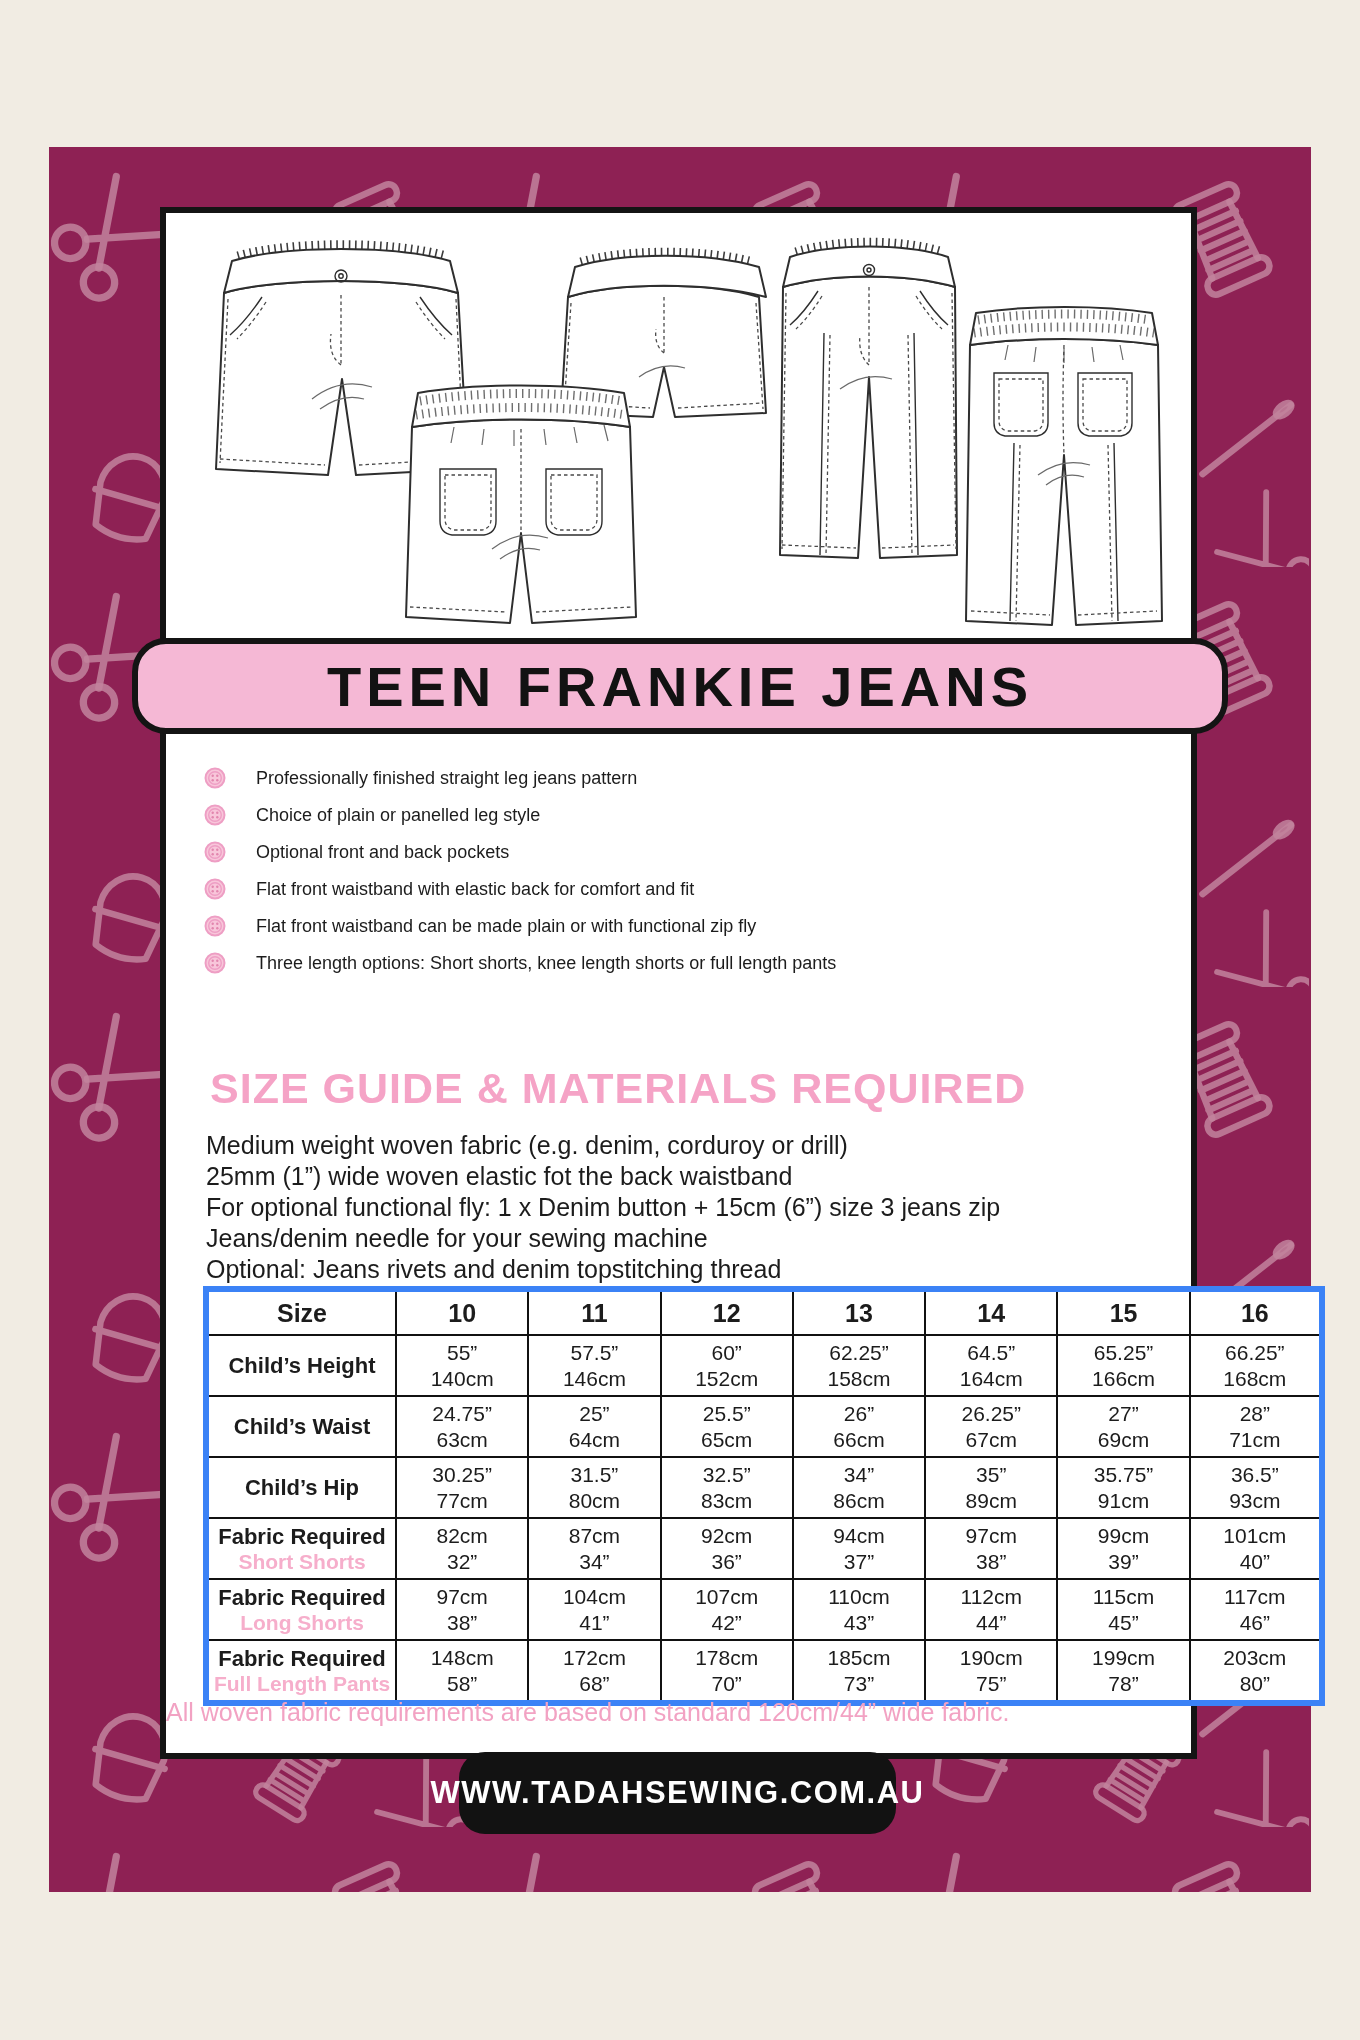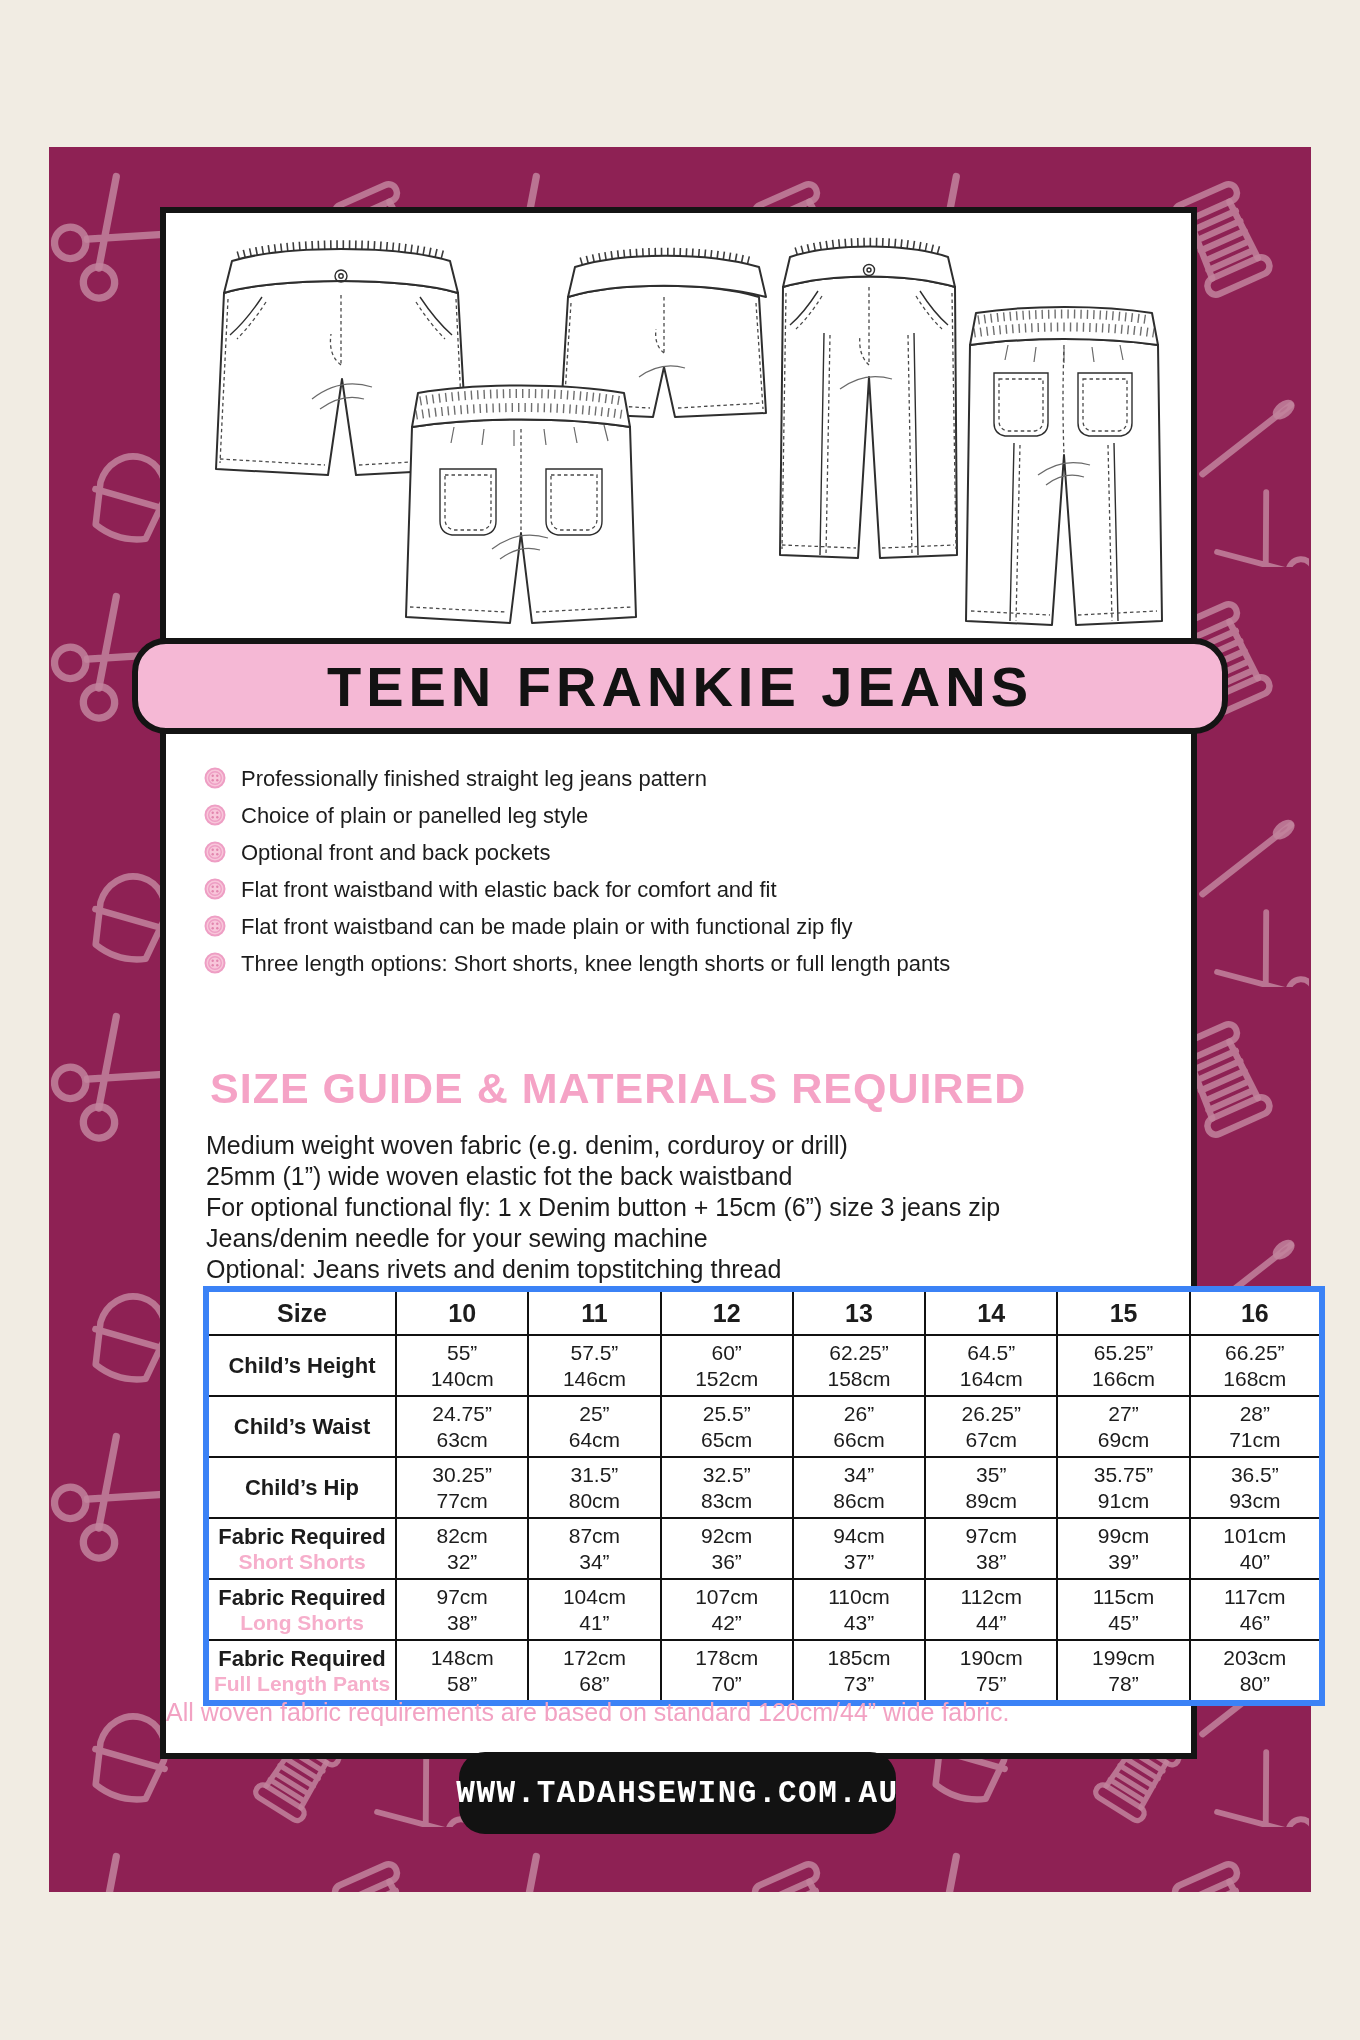--- a/index.html
+++ b/index.html
@@ -16,39 +16,39 @@
   #drawings{position:absolute;left:0;top:0}
 
   #title-banner{
     position:absolute;left:132px;top:638px;width:1096px;height:96px;
     background:#f5b8d5;border:6px solid #141414;border-radius:34px;box-sizing:border-box;
     display:flex;align-items:center;justify-content:center;z-index:5;
   }
   #title-banner h1{margin:8px;font-size:56px;font-weight:bold;letter-spacing:5px;color:#121212;white-space:nowrap}
 
   #features{position:absolute;left:38px;top:50px;margin:0;padding:0;list-style:none}
-  #features li{display:flex;align-items:flex-start;gap:15px;font-size:22px;line-height:37px;max-width:950px}
+  #features li{display:flex;align-items:flex-start;gap:30px;font-size:18px;line-height:37px;max-width:950px}
   #features .bullet{flex:0 0 auto;margin-top:7px;line-height:0}
 
   #size-heading{position:absolute;left:40px;top:350px;margin:4px;font-size:43px;font-weight:bold;letter-spacing:1px;color:#f5a3c6;white-space:nowrap}
   #materials{position:absolute;left:40px;top:420px;font-size:25px;line-height:31px}
 
   #size-table{position:absolute;left:37px;top:576px;width:1122px;border-collapse:collapse;border:6px solid #3b82f6;table-layout:fixed}
   #size-table th,#size-table td{border:2.5px solid #111;text-align:center;vertical-align:middle;padding:0;background:#fff}
   #size-table thead th{font-size:25px;font-weight:bold;height:42px}
   #size-table thead th:first-child{width:186px}
   #size-table tbody th{font-size:22px;font-weight:bold;height:59px}
   #size-table td{font-size:21px;line-height:26px}
   #size-table .sub{color:#f6aecb;font-weight:bold;font-size:21px}
 
   #fabric-note{position:absolute;left:0;top:988px;width:100%;text-align:left;color:#f2a2c3;font-size:25px}
 
   #url-banner{
     position:absolute;left:459px;top:1752px;width:437px;height:82px;
-    background:#121212;border-radius:26px;display:flex;align-items:center;justify-content:center;z-index:4;font-family:Liberation Mono, monospace;
+    background:#121212;border-radius:26px;display:flex;align-items:center;justify-content:center;z-index:4;
   }
   #url-banner span{color:#fff;font-size:31px;font-weight:bold;letter-spacing:1.5px;white-space:nowrap}
 
   .ol{fill:#fff;stroke:#2e2e2e;stroke-width:2;stroke-linejoin:round}
   .thin{fill:none;stroke:#2e2e2e;stroke-width:1.4}
   .st{fill:none;stroke:#4a4a4a;stroke-width:1.3;stroke-dasharray:3.5 3}
   .comb{fill:none;stroke:#3c3c3c;stroke-width:11;stroke-dasharray:1.6 4.6;stroke-linecap:butt}
   .comb2{fill:none;stroke:#4a4a4a;stroke-width:9;stroke-dasharray:1.4 5;stroke-linecap:butt;opacity:.8}
   .scr{fill:none;stroke:#6a6a6a;stroke-width:1.2}
   .pat{stroke:#c2839c;stroke-width:6.5;fill:none;stroke-linecap:round;stroke-linejoin:round;opacity:.85}

